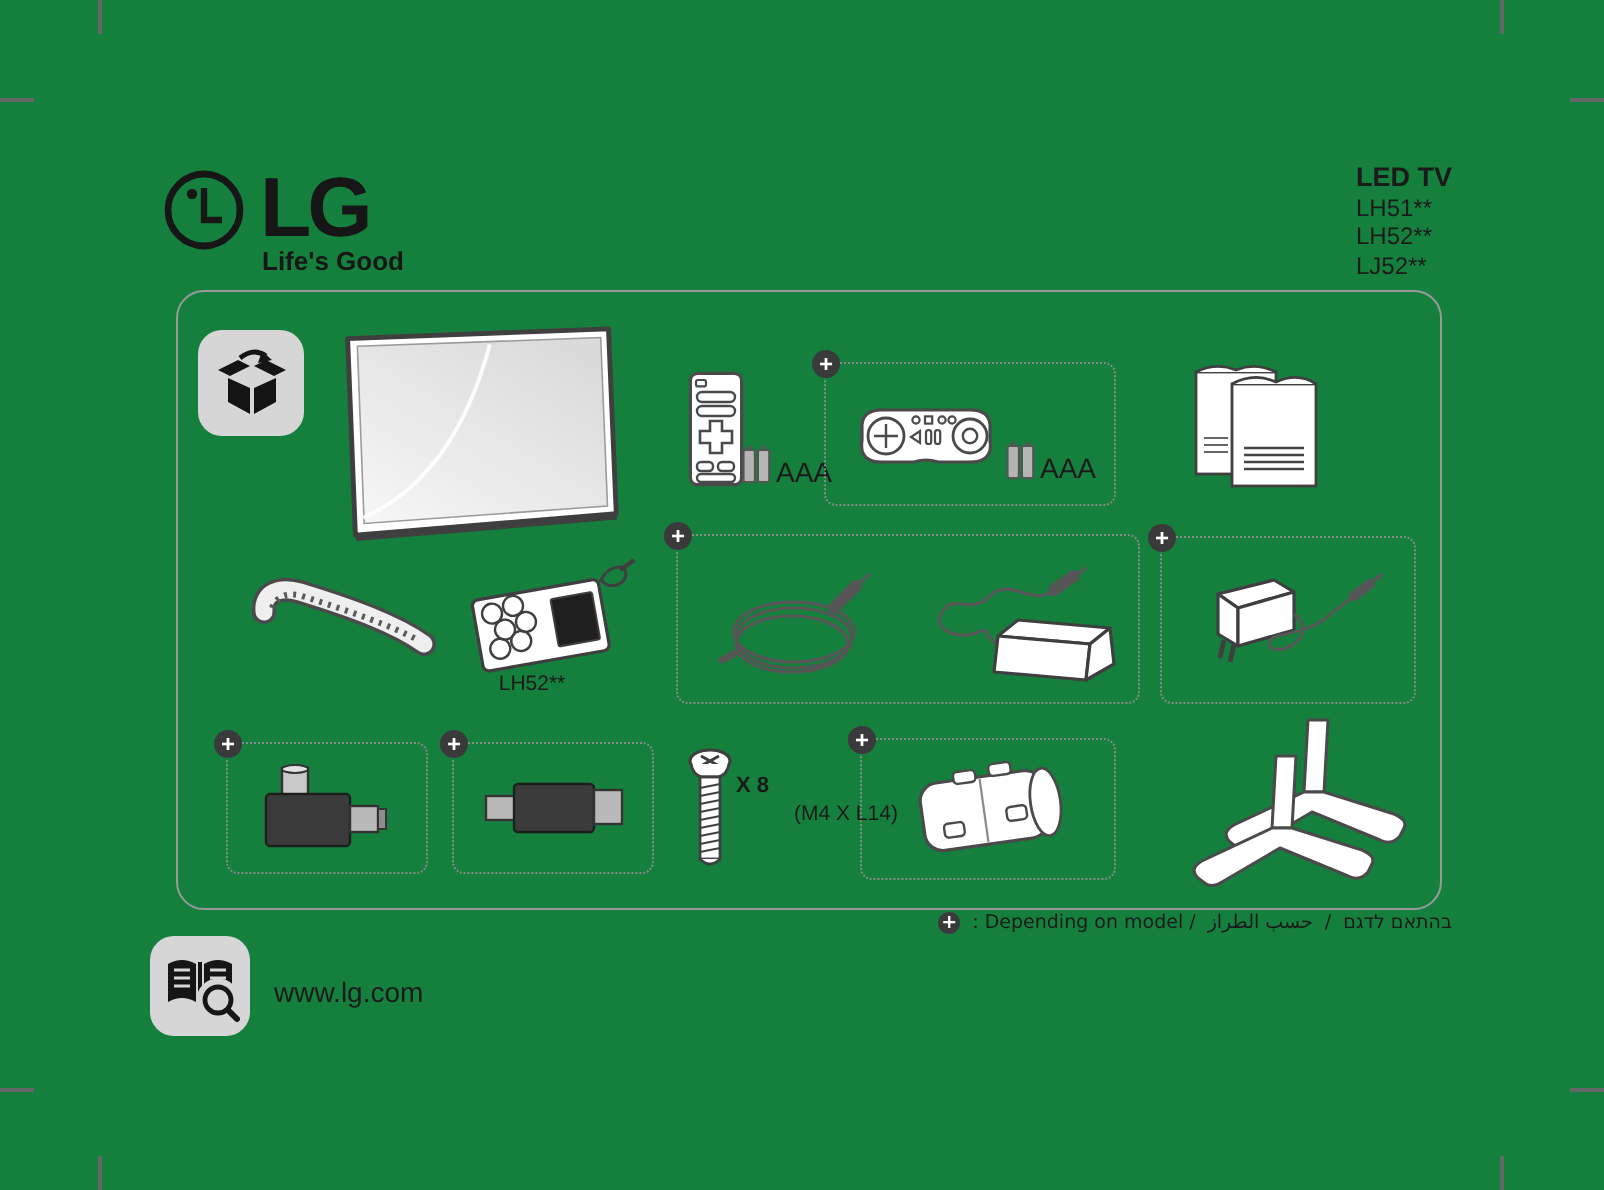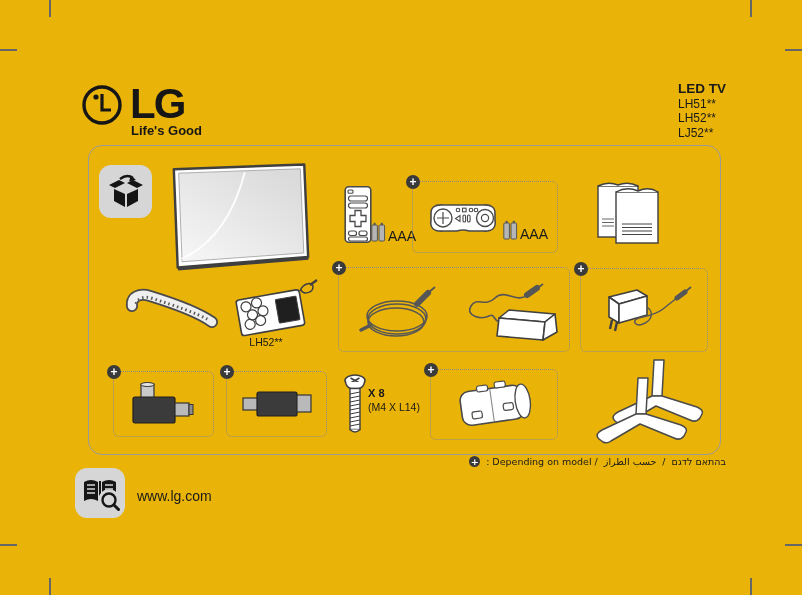--- a/index.html
+++ b/index.html
@@ -1,16 +1,16 @@
 <!DOCTYPE html>
 <html><head>
 <meta charset="utf-8">
 <style>
   html,body{margin:0;padding:0;background:#fff;}
-  .page{position:relative;width:802px;height:595px;background:#eab308;overflow:hidden;
+  .page{position:relative;width:802px;height:595px;background:#15803d;overflow:hidden;
         font-family:"Liberation Sans",sans-serif;color:#1a1a1a;}
   .abs{position:absolute;}
   .crop{position:absolute;background:#666;}
   .panel{position:absolute;left:88px;top:145px;width:631px;height:308px;
          border:1.5px solid #9a9a9a;border-radius:14px;}
   .dbox{position:absolute;border:1.6px dotted #8b8b8b;border-radius:6px;}
   .badge{position:absolute;width:14px;height:14px;border-radius:50%;background:#3a3a3a;
          color:#fff;display:flex;align-items:center;justify-content:center;
          font-size:12px;font-weight:bold;line-height:1;}
   .badge.small{width:11px;height:11px;font-size:9.5px;}
@@ -19,21 +19,21 @@
   .logo-text{position:absolute;left:130px;top:80px;font-size:42px;font-weight:800;
              letter-spacing:-2px;color:#161616;}
   .tagline{position:absolute;left:131px;top:123px;font-size:13px;font-weight:600;color:#161616;}
   .models{position:absolute;right:76px;top:82px;text-align:left;line-height:14.5px;}
   .models .prod{font-size:13.5px;font-weight:bold;}
   .models .m{font-size:12px;}
   .aaa{position:absolute;font-size:14px;color:#1a1a1a;}
   .dev-label{position:absolute;left:228px;top:336px;width:76px;text-align:center;font-size:10.5px;}
   .screw-text{position:absolute;left:368px;top:386px;line-height:14px;}
   .screw-text .qty{font-size:11px;font-weight:bold;}
-  .screw-text .spec{font-size:10.5px;}
+  .screw-text .spec{font-size:10.5px;margin-left:29px;}
   .footnote{position:absolute;right:76px;top:456px;display:flex;align-items:center;gap:3px;
             font-size:9.5px;font-family:"DejaVu Sans",sans-serif;direction:ltr;}
   .footnote span{white-space:pre;unicode-bidi:isolate;}
   .site{position:absolute;left:137px;top:488px;font-size:14px;}
   .pno-block{position:absolute;right:76px;top:488px;text-align:right;font-size:13px;line-height:16.5px;}
   svg{display:block;}
 </style>
 </head>
 <body>
 

